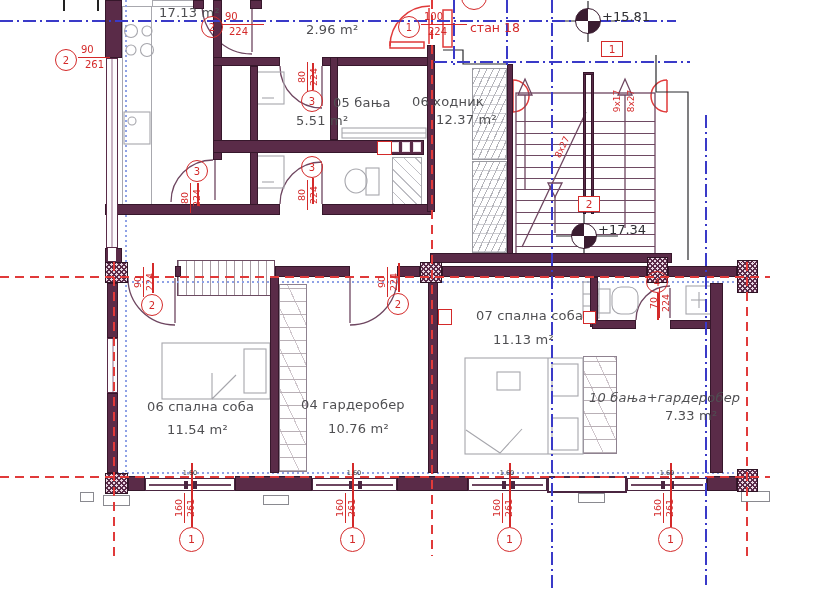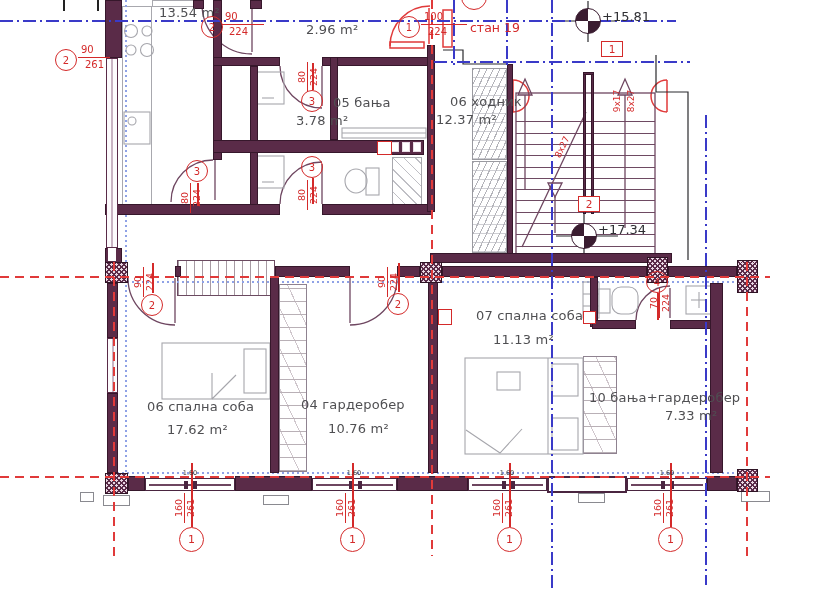--- a/index.html
+++ b/index.html
@@ -275,33 +275,33 @@
       <div class="bdv z5" style="left: 453px; top: 0px; width: 2px; height: 66px;"></div>
       <div class="bdv z5" style="left: 506px; top: 0px; width: 2px; height: 66px;"></div>
       <div class="doth z2" style="left: 107px; top: 281px; width: 650px; height: 2px;"></div>
       <div class="doth z2" style="left: 107px; top: 472px; width: 650px; height: 2px;"></div>
       <div class="dotv z2" style="left: 125px; top: 0px; width: 2px; height: 473px;"></div>
       <div class="tk z5" style="left: 63px; top: 0px; width: 2px; height: 11px;"></div>
       <div class="tk z5" style="left: 97px; top: 0px; width: 2px; height: 11px;"></div>
     </div>
 
   <div id="generated">
-      <div class="rlabel" style="left: 159px; top: 5px;">13.54 m²</div>
+      <div class="rlabel" style="left: 159px; top: 5px;">17.13 m²</div>
       <div class="rlabel" style="left: 306px; top: 22px;">2.96 m²</div>
       <div class="rlabel" style="left: 289px; top: 95px; margin-left: 44px;">05 бања</div>
-      <div class="rlabel" style="left: 296px; top: 113px;">3.78 m²</div>
-      <div class="rlabel" style="left: 450px; top: 94px;">06 ходник</div>
+      <div class="rlabel" style="left: 296px; top: 113px;">5.51 m²</div>
+      <div class="rlabel" style="left: 412px; top: 94px;">06 ходник</div>
       <div class="rlabel" style="left: 436px; top: 112px;">12.37 m²</div>
       <div class="rlabel" style="left: 147px; top: 399px;">06 спална соба</div>
-      <div class="rlabel" style="left: 167px; top: 422px;">17.62 m²</div>
+      <div class="rlabel" style="left: 167px; top: 422px;">11.54 m²</div>
       <div class="rlabel" style="left: 301px; top: 397px;">04 гардеробер</div>
       <div class="rlabel" style="left: 328px; top: 421px;">10.76 m²</div>
       <div class="rlabel" style="left: 476px; top: 308px;">07 спална соба</div>
       <div class="rlabel" style="left: 493px; top: 332px;">11.13 m²</div>
-      <div class="rlabel" style="left: 589px; top: 390px;">10 бања+гардеробер</div>
+      <div class="rlabel" style="left: 589px; top: 390px; font-style: italic;">10 бања+гардеробер</div>
       <div class="rlabel" style="left: 665px; top: 408px;">7.33 m²</div>
       <div class="dcirc" style="left: 55px; top: 49px;">2</div>
       <div class="frac-h" style="left: 78px; top: 44px; width: 32px;">
         <span class="num">90</span>
         <span class="den">261</span>
       </div>
       <div class="dcirc" style="left: 201px; top: 16px;">2</div>
       <div class="frac-h" style="left: 222px; top: 11px; width: 42px;">
         <span class="num">90</span>
         <span class="den">224</span>
@@ -399,15 +399,15 @@
       <div class="lvltx" style="left: 602px; top: 9px;">+15.81</div>
       <div class="lvl" style="left: 571px; top: 223px;"></div>
       <div class="lvltx" style="left: 598px; top: 222px;">+17.34</div>
       <div class="rbox" style="left: 601px; top: 41px;">1</div>
       <div class="rbox" style="left: 578px; top: 196px;">2</div>
       <div class="note" style="left: 606px; top: 96px; transform: rotate(-90deg);">9x17</div>
       <div class="note" style="left: 620px; top: 96px; transform: rotate(-90deg);">8x27</div>
       <div class="note" style="left: 551px; top: 142px; transform: rotate(-64deg);">8x27</div>
     </div>
 
-  <div class="stan" style="left:470px;top:20px;">стан 19</div>
+  <div class="stan" style="left:470px;top:20px;">стан 18</div>
   <div class="stancirc" style="left:461px;top:-16px;"></div>
 </div>
 
 </body></html>

